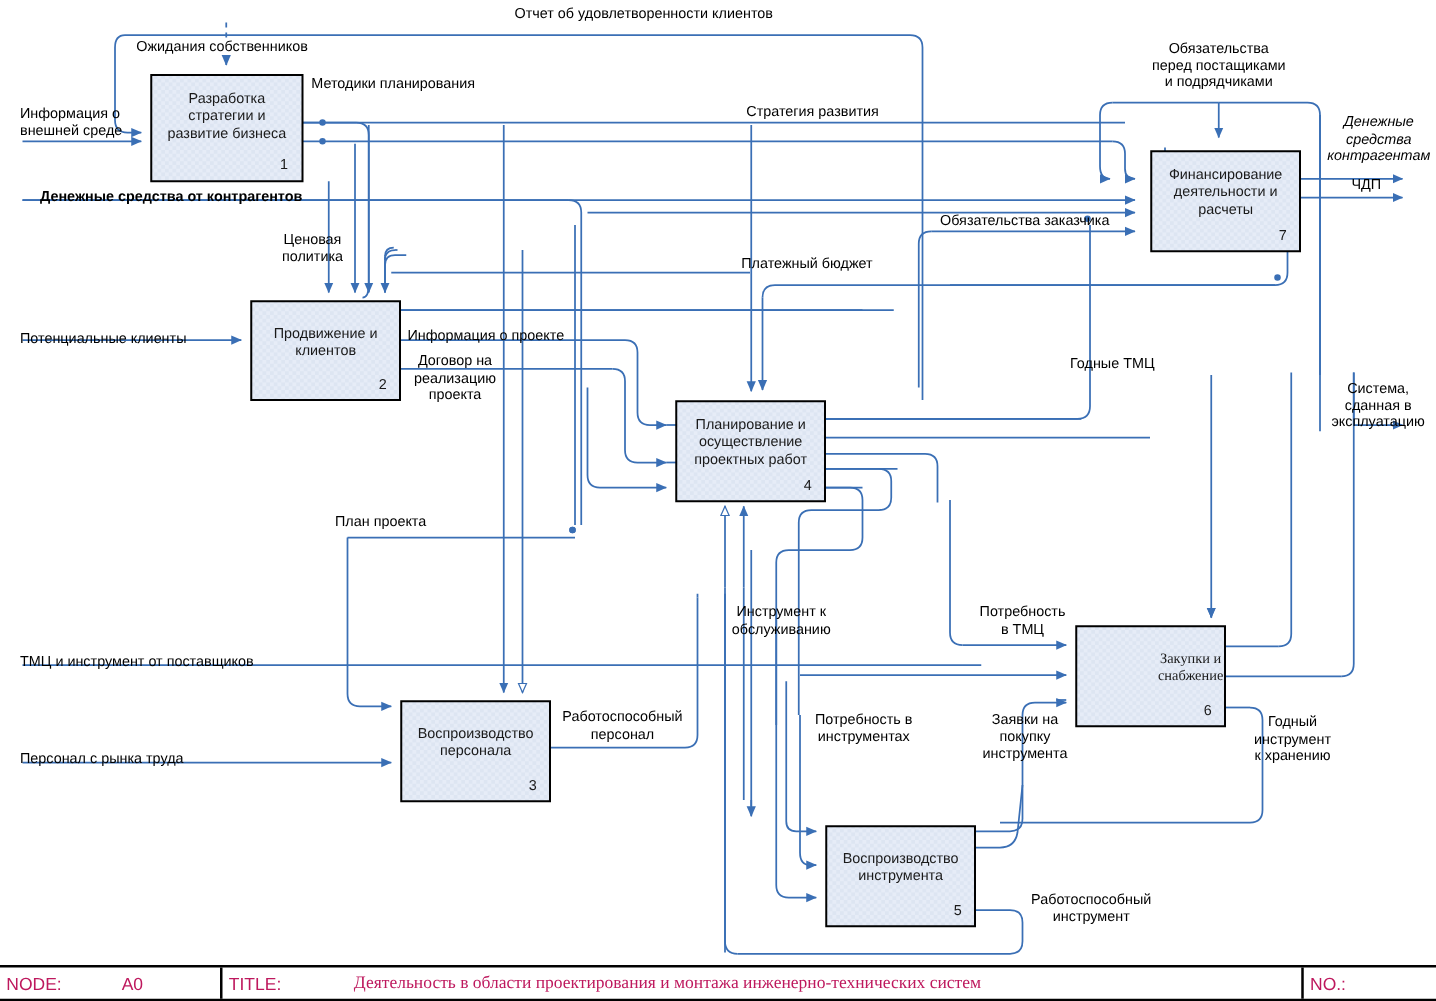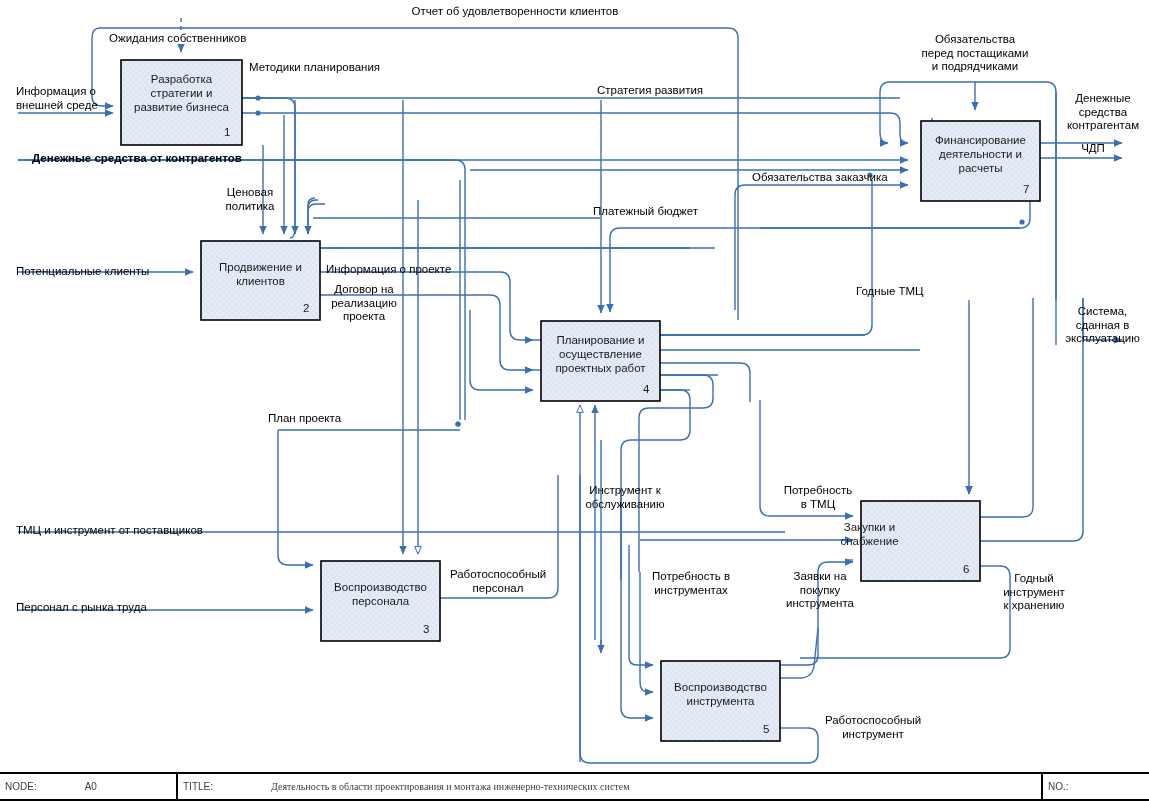--- a/index.html
+++ b/index.html
@@ -57,22 +57,22 @@
     border-top: 2px solid #000;
     border-bottom: 2px solid #000;
     background: #ffffff;
     box-sizing: border-box;
     display: flex;
     align-items: stretch;
   }
   .fcell {
     display: flex;
     align-items: center;
-    font-size: 10px;
-    color: #404040;
+    font-size: 14px;
+    color: #be185d;
     box-sizing: border-box;
     padding-left: 5px;
   }
   #fc-node { width: 178px; border-right: 2px solid #000; }
   #fc-title { flex: 1; border-right: 2px solid #000; }
   #fc-no { width: 106px; }
   .f-node-label { }
   .f-node-value { margin-left: 48px; }
   .f-title-label { }
   .f-title-value { margin-left: 58px; font-family: Liberation Serif, serif; }
@@ -392,21 +392,21 @@
 
   <div class="box-title" style="left:541px;top:333px;width:119px;">Планирование и
 осуществление
 проектных работ</div>
   <div class="box-num" style="left:643px;top:383px;">4</div>
 
   <div class="box-title" style="left:661px;top:680px;width:119px;">Воспроизводство
 инструмента</div>
   <div class="box-num" style="left:763px;top:723px;">5</div>
 
-  <div class="box-title" style="left:810px;top:520px;width:119px;">Закупки и
+  <div class="box-title" style="left:893px;top:520px;width:119px;font-family:Liberation Serif, serif;">Закупки и
 снабжение</div>
   <div class="box-num" style="left:963px;top:563px;">6</div>
 
   <div class="box-title" style="left:921px;top:133px;width:119px;">Финансирование
 деятельности и
 расчеты</div>
   <div class="box-num" style="left:1023px;top:183px;">7</div>
 
   <div class="arrow-label al-c" style="left:295px;top:5px;width:440px;">Отчет об удовлетворенности клиентов</div>
 
@@ -418,21 +418,21 @@
   <div class="arrow-label al-l" style="left:249px;top:61px;">Методики планирования</div>
 
   <div class="arrow-label al-l" style="left:597px;top:84px;">Стратегия развития</div>
 
   <div class="arrow-label al-c" style="left:900px;top:33px;width:150px;">Обязательства
 перед постащиками
 и подрядчиками</div>
 
   <div class="arrow-label al-l" style="left:32px;top:152px;font-weight:bold;">Денежные средства от контрагентов</div>
 
-  <div class="arrow-label al-c" style="left:1057px;top:92px;width:92px;">Денежные
+  <div class="arrow-label al-c" style="left:1057px;top:92px;width:92px;font-style:italic;">Денежные
 средства
 контрагентам</div>
 
   <div class="arrow-label al-c" style="left:1057px;top:142px;width:72px;">ЧДП</div>
 
   <div class="arrow-label al-c" style="left:207px;top:186px;width:86px;">Ценовая
 политика</div>
 
   <div class="arrow-label al-l" style="left:752px;top:171px;">Обязательства заказчика</div>
 

